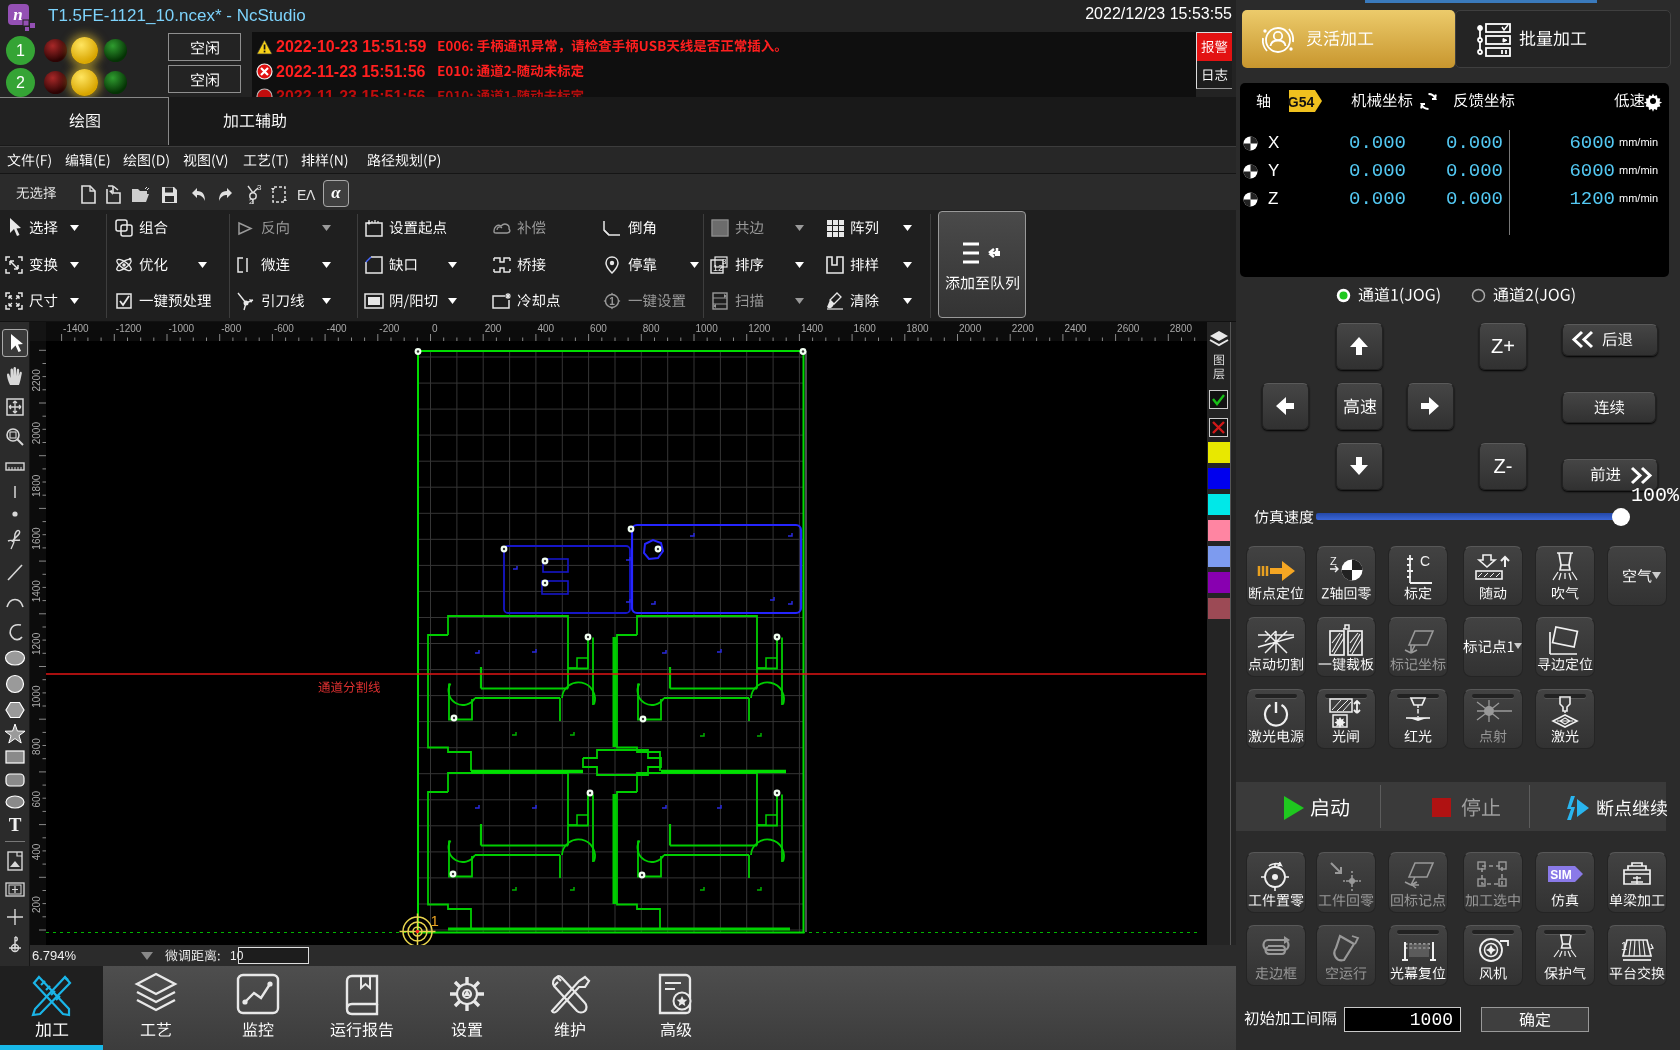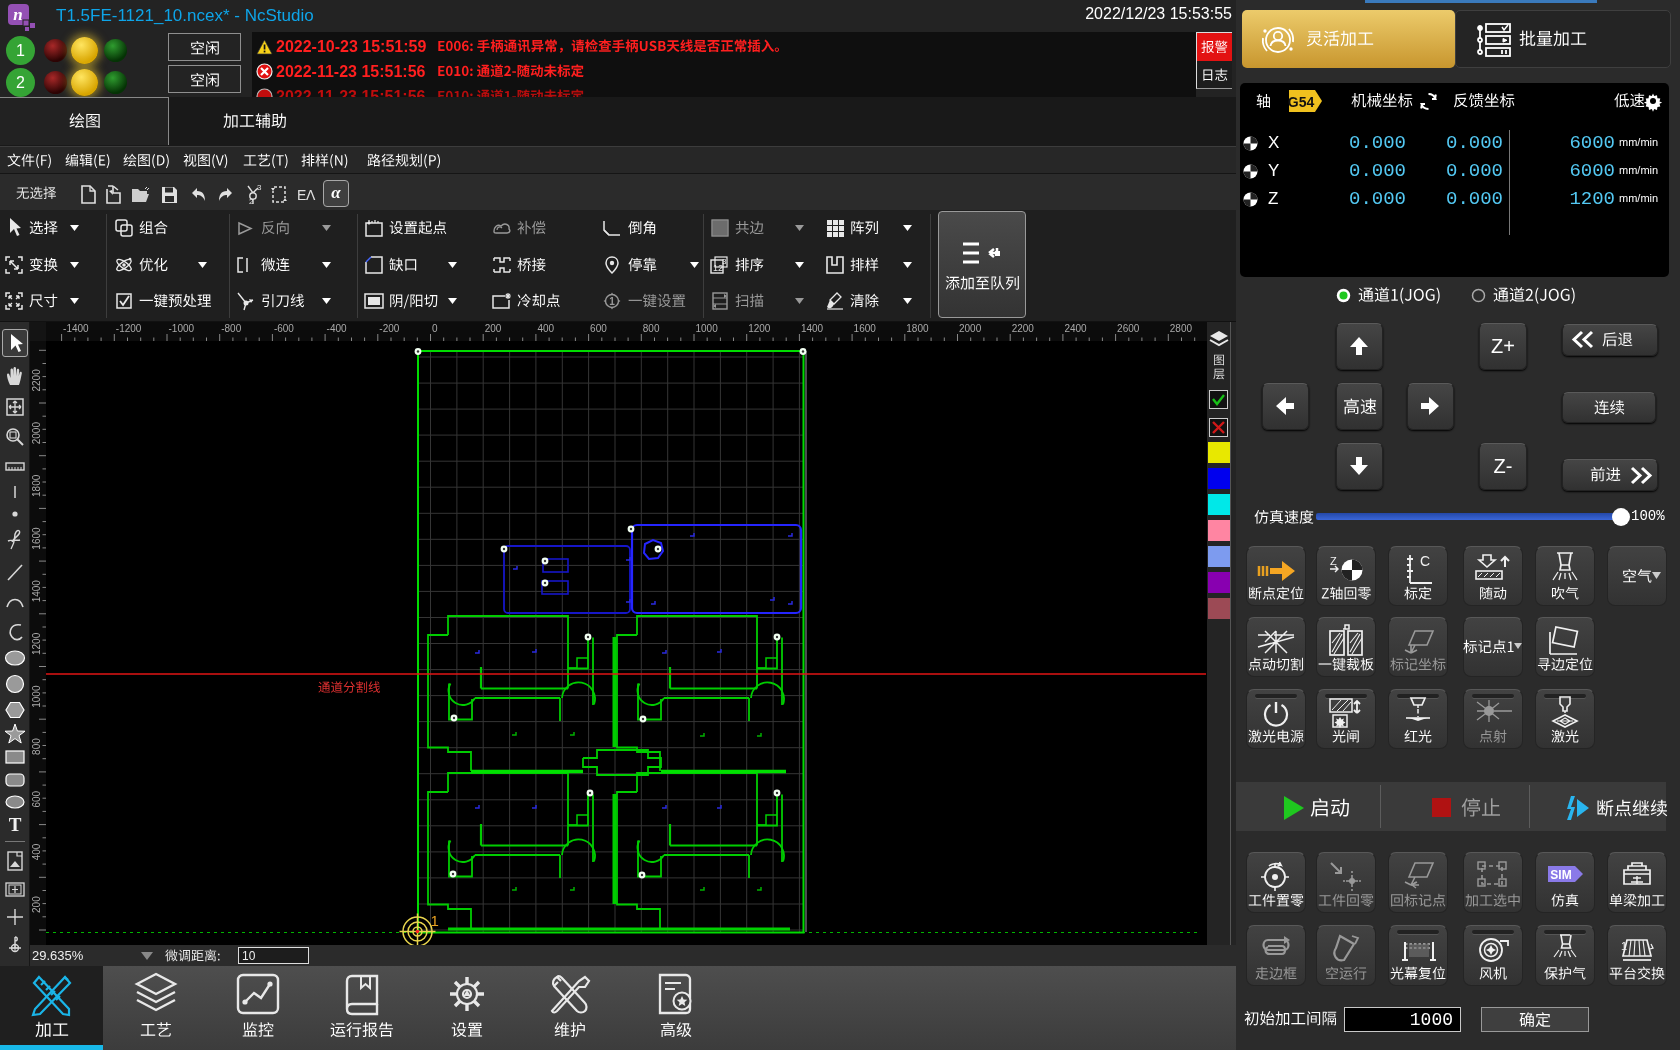--- a/index.html
+++ b/index.html
@@ -215,21 +215,21 @@
     </defs>
   </svg>
 <div style="left:0px;top:0px;width:1680px;height:97px;background:#232323"></div>
 <svg class="tp" style="left:7px;top:3px;width:28px;height:28px" viewBox="0 0 28 28">
 <rect x="1" y="1" width="21" height="21" rx="4" fill="#9450b4"></rect>
 <text x="11" y="17" font-family="Liberation Serif" font-style="italic" font-weight="bold" font-size="17" fill="#fff" text-anchor="middle">n</text>
 <rect x="16" y="17" width="6" height="6" fill="#9450b4" stroke="#232323"></rect>
 <rect x="23" y="20" width="5" height="5" fill="#9450b4"></rect>
 <rect x="18" y="24" width="4" height="4" fill="#9450b4"></rect>
   </svg>
-<div style="left:56px;top:6px;width:500px;height:22px;font:17px Liberation Sans,sans-serif;color:#0ea5e9">T1.5FE-1121_10.ncex* - NcStudio</div>
+<div style="left:48px;top:6px;width:500px;height:22px;font:17px Liberation Sans,sans-serif;color:#7dd3fc">T1.5FE-1121_10.ncex* - NcStudio</div>
 <div style="left:1000px;top:5px;width:232px;height:22px;font:16px Liberation Sans,sans-serif;color:#fff;text-align:right">2022/12/23 15:53:55</div>
 <div style="left:6px;top:36px;width:29px;height:29px; border-radius:50%;background:#35a435;color:#fff;font:16px/29px 'Liberation Sans',sans-serif;text-align:center">1</div>
 <div style="left:44px;top:39px;width:23px;height:23px; border-radius:50%;background:radial-gradient(circle at 38% 30%, #a82828, #2d0404 70%);"></div>
 <div style="left:71px;top:37px;width:27px;height:27px; border-radius:50%;background:radial-gradient(circle at 38% 30%, #ffe560, #d8a500 70%);box-shadow:0 0 9px 3px rgba(255,215,50,0.5)"></div>
 <div style="left:104px;top:39px;width:23px;height:23px; border-radius:50%;background:radial-gradient(circle at 38% 30%, #2f9c2f, #053305 70%);"></div>
 <div style="left:168px;top:33px;width:73px;height:28px;border:1px solid #8f8f8f;background:#232323"></div>
 <svg class="tp" style="left:190.0px;top:36.8px;width:30.0px;height:22.5px;" viewBox="0 0 30.0 22.5">
     <g fill="#fff" transform="translate(0,16.57) scale(0.015000,-0.015000)">
       <use href="#g0" x="0"></use>
       <use href="#g1" x="1000"></use>
@@ -1096,35 +1096,35 @@
     <path d="M1 1 L12 12 M12 1 L1 12" stroke="#d01818" stroke-width="2.4"></path>
   </svg>
 <div style="left:1208px;top:442px;width:22px;height:21px;background:#e8e800"></div>
 <div style="left:1208px;top:468px;width:22px;height:21px;background:#0000ee"></div>
 <div style="left:1208px;top:494px;width:22px;height:21px;background:#00e8e8"></div>
 <div style="left:1208px;top:520px;width:22px;height:21px;background:#ff85a2"></div>
 <div style="left:1208px;top:546px;width:22px;height:21px;background:#7d9bef"></div>
 <div style="left:1208px;top:572px;width:22px;height:21px;background:#8800b0"></div>
 <div style="left:1208px;top:598px;width:22px;height:21px;background:#9c4a55"></div>
 <div style="left:30px;top:945px;width:1206px;height:21px;background:#2b2b2b"></div>
-<div style="left:32px;top:948px;width:70px;height:16px;font:13px Liberation Sans,sans-serif;color:#eee">29.635%</div>
+<div style="left:32px;top:948px;width:70px;height:16px;font:13px Liberation Sans,sans-serif;color:#eee">6.794%</div>
 <svg class="tp" style="left:141px;top:952px;width:12px;height:8px;" viewBox="0 0 12 8">
     <path d="M0 0 H12 L6 8 Z" fill="#888"></path>
   </svg>
 <svg class="tp" style="left:165.0px;top:946.2px;width:55.6px;height:19.5px;" viewBox="0 0 55.6 19.5">
     <g fill="#eee" transform="translate(0,14.37) scale(0.013000,-0.013000)">
       <use href="#g86" x="0"></use>
       <use href="#g128" x="1000"></use>
       <use href="#g129" x="2000"></use>
       <use href="#g130" x="3000"></use>
       <use href="#g131" x="4000"></use>
     </g>
   </svg>
 <div style="left:238px;top:947px;width:71px;height:17px;background:#1d1d1d;border:1px solid #ddd"></div>
-<div style="left:242px;top:949px;width:60px;height:32px;font:12px Liberation Sans,sans-serif;color:#eee">10</div>
+<div style="left:230px;top:949px;width:60px;height:32px;font:12px Liberation Sans,sans-serif;color:#eee">10</div>
 <div style="left:0px;top:966px;width:1236px;height:84px;background:linear-gradient(#4e4e4e,#3c3c3c)"></div>
 <div style="left:0px;top:966px;width:103px;height:84px;background:#1f1f1f"></div>
 <div style="left:0px;top:1045px;width:103px;height:5px;background:#18b8e8"></div>
 <svg class="tp" style="left:29px;top:973px;width:46px;height:44px;" viewBox="0 0 46 44">
     <g stroke="#1ab5e8" stroke-width="2.2" fill="none">
 <path d="M10 4 L40 36 L40 42 L34 41 L5 10 Z"></path>
       <path d="M12 12 l4-4 M17 17 l4-4 M22 22 l4-4 M27 27 l4-4"></path>
 <path d="M36 4 L6 36 L4 42 L11 41 L41 10 Z"></path>
       <path d="M39 7 l-4-3"></path>
     </g>
@@ -1415,21 +1415,21 @@
 <svg class="tp" style="left:1254.0px;top:505.8px;width:60.0px;height:22.5px;" viewBox="0 0 60.0 22.5">
     <g fill="#fff" transform="translate(0,16.57) scale(0.015000,-0.015000)">
       <use href="#g163" x="0"></use>
       <use href="#g164" x="1000"></use>
       <use href="#g152" x="2000"></use>
       <use href="#g165" x="3000"></use>
     </g>
   </svg>
 <div style="left:1316px;top:513px;width:299px;height:7px;background:linear-gradient(#2448a8,#3a66d8);border-radius:2px"></div>
 <div style="left:1612px;top:508px;width:18px;height:18px;background:#fff;border-radius:50%"></div>
-<div style="left:1631px;top:508px;width:46px;height:18px;font-family:Liberation Mono,monospace;font-size:14px;color:#fff">100%</div>
+<div style="left:1631px;top:484px;width:46px;height:18px;font-family:Liberation Mono,monospace;font-size:20px;color:#fff">100%</div>
 <div style="left:1246px;top:546px;width:60px;height:60px;background:linear-gradient(#424242,#323232);border:1px solid #242424;border-top-color:#585858;border-radius:8px"></div>
 <svg class="tp" style="left:1258px;top:560px;width:38px;height:22px;" viewBox="0 0 38 22">
     <path d="M1 6 v10 M5 6 v10 M9 6 v10" stroke="#e8a020" stroke-width="2.5"></path>
     <path d="M12 8 h12 v-7 l13 10 l-13 10 v-7 h-12 Z" fill="#f5a623"></path>
   </svg>
 <svg class="tp" style="left:1248.0px;top:582.5px;width:56.0px;height:21.0px;" viewBox="0 0 56.0 21.0">
     <g fill="#fff" transform="translate(0,15.47) scale(0.014000,-0.014000)">
       <use href="#g166" x="0"></use>
       <use href="#g94" x="1000"></use>
       <use href="#g167" x="2000"></use>

